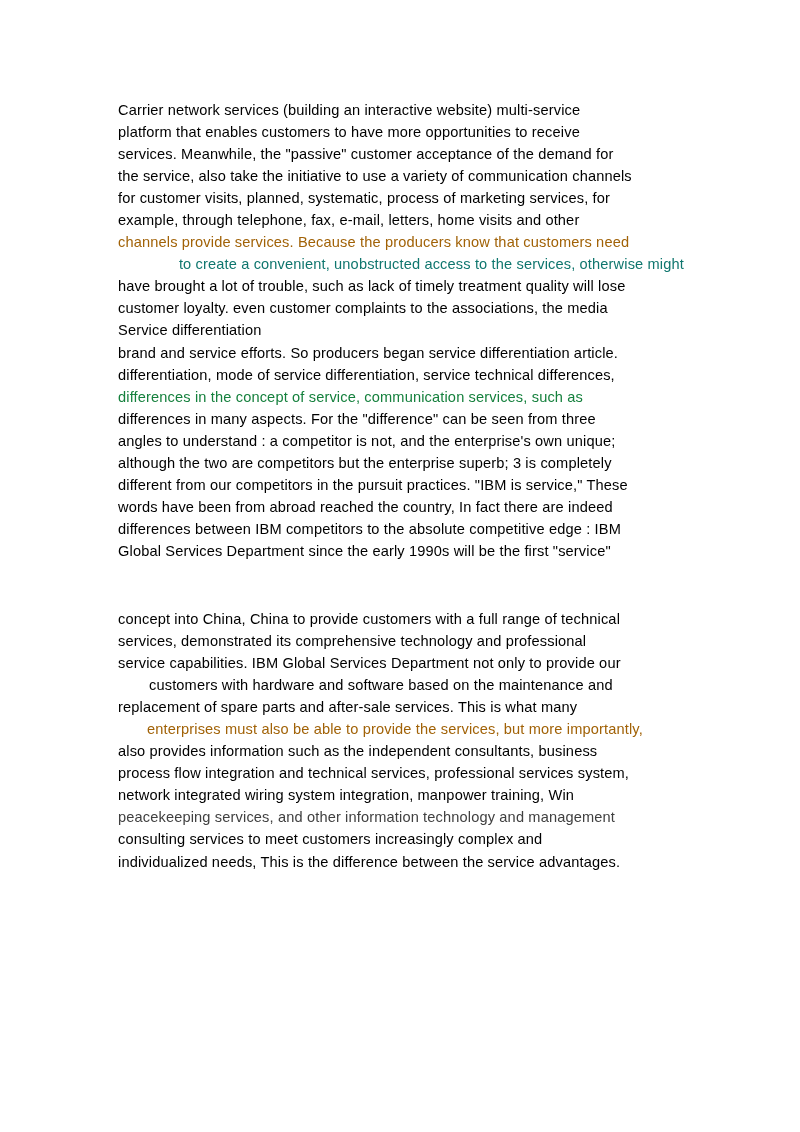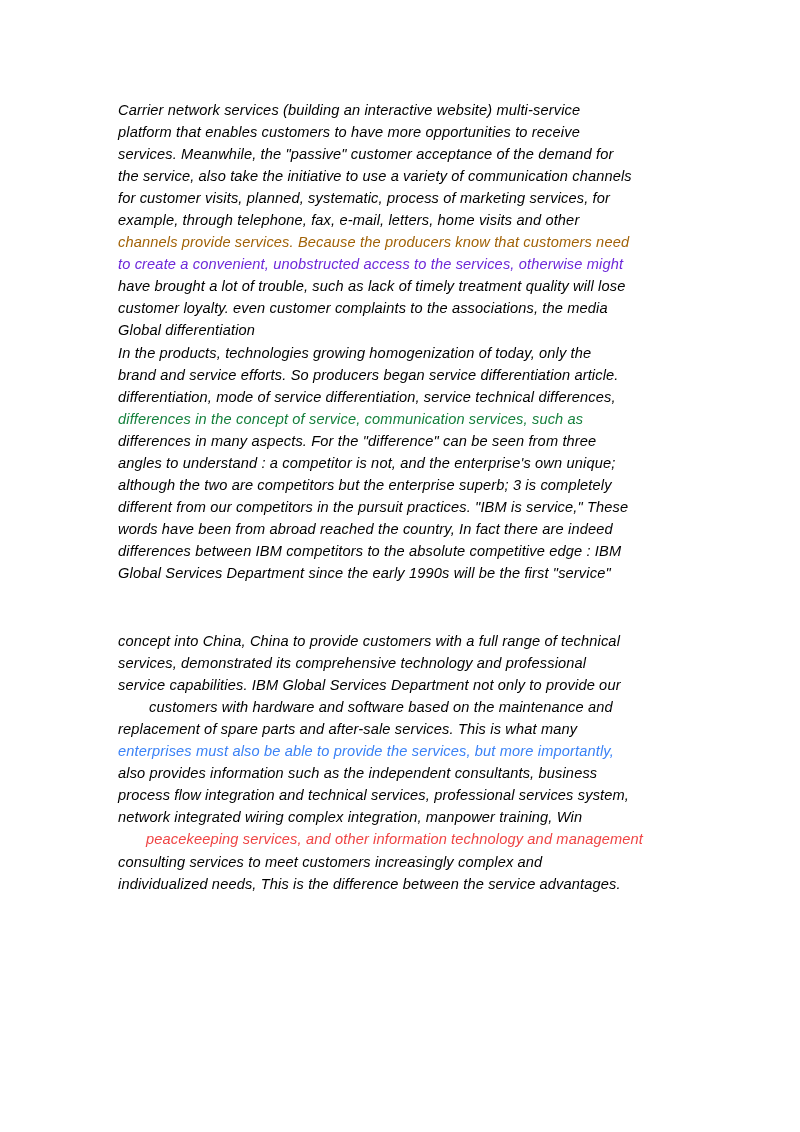--- a/index.html
+++ b/index.html
@@ -14,21 +14,20 @@
     -webkit-font-smoothing: antialiased;
   }
 
   .page {
     position: relative;
     width: 800px;
     height: 1132px;
     background: #ffffff;
     overflow: hidden;
     box-sizing: border-box;
-    font-style: italic;
   }
 
   .text-column {
     position: absolute;
     left: 118px;
     top: 99px;
     width: 566px;
   }
 
   .doc-line {
@@ -53,41 +52,40 @@
 
 <div class="page" style="background: rgb(255, 255, 255);">
   <div class="text-column" id="text-column">
   <p class="doc-line" style="color: rgb(0, 0, 0);">Carrier network services (building an interactive website) multi-service</p>
       <p class="doc-line" style="color: rgb(0, 0, 0);">platform that enables customers to have more opportunities to receive</p>
       <p class="doc-line" style="color: rgb(0, 0, 0);">services. Meanwhile, the "passive" customer acceptance of the demand for</p>
       <p class="doc-line" style="color: rgb(0, 0, 0);">the service, also take the initiative to use a variety of communication channels</p>
       <p class="doc-line" style="color: rgb(0, 0, 0);">for customer visits, planned, systematic, process of marketing services, for</p>
       <p class="doc-line" style="color: rgb(0, 0, 0);">example, through telephone, fax, e-mail, letters, home visits and other</p>
       <p class="doc-line" style="color: #a16207;">channels provide services. Because the producers know that customers need</p>
-      <p class="doc-line" style="color: #6d28d9;">to create a convenient, unobstructed access to the services, otherwise might</p>
+      <p class="doc-line" style="color: #0f766e; text-align: right;">to create a convenient, unobstructed access to the services, otherwise might</p>
       <p class="doc-line" style="color: rgb(0, 0, 0);">have brought a lot of trouble, such as lack of timely treatment quality will lose</p>
       <p class="doc-line" style="color: rgb(0, 0, 0);">customer loyalty. even customer complaints to the associations, the media</p>
-      <p class="doc-line subheading" style="color: rgb(0, 0, 0);">Global differentiation</p>
-      <p class="doc-line" style="color: rgb(0, 0, 0);">In the products, technologies growing homogenization of today, only the</p>
+      <p class="doc-line subheading" style="color: rgb(0, 0, 0);">Service differentiation</p>
       <p class="doc-line" style="color: rgb(0, 0, 0);">brand and service efforts. So producers began service differentiation article.</p>
       <p class="doc-line" style="color: rgb(0, 0, 0);">differentiation, mode of service differentiation, service technical differences,</p>
       <p class="doc-line" style="color: #15803d;">differences in the concept of service, communication services, such as</p>
       <p class="doc-line" style="color: rgb(0, 0, 0);">differences in many aspects. For the "difference" can be seen from three</p>
       <p class="doc-line" style="color: rgb(0, 0, 0);">angles to understand : a competitor is not, and the enterprise's own unique;</p>
       <p class="doc-line" style="color: rgb(0, 0, 0);">although the two are competitors but the enterprise superb; 3 is completely</p>
       <p class="doc-line" style="color: rgb(0, 0, 0);">different from our competitors in the pursuit practices. "IBM is service," These</p>
       <p class="doc-line" style="color: rgb(0, 0, 0);">words have been from abroad reached the country, In fact there are indeed</p>
       <p class="doc-line" style="color: rgb(0, 0, 0);">differences between IBM competitors to the absolute competitive edge : IBM</p>
       <p class="doc-line" style="color: rgb(0, 0, 0);">Global Services Department since the early 1990s will be the first "service"</p>
       <p class="doc-line" style="color: rgb(0, 0, 0); margin-top: 46px;">concept into China, China to provide customers with a full range of technical</p>
       <p class="doc-line" style="color: rgb(0, 0, 0);">services, demonstrated its comprehensive technology and professional</p>
       <p class="doc-line" style="color: rgb(0, 0, 0);">service capabilities. IBM Global Services Department not only to provide our</p>
       <p class="doc-line" style="color: rgb(0, 0, 0); margin-left: 31px;">customers with hardware and software based on the maintenance and</p>
       <p class="doc-line" style="color: rgb(0, 0, 0);">replacement of spare parts and after-sale services. This is what many</p>
-      <p class="doc-line" style="color: #3b82f6;">enterprises must also be able to provide the services, but more importantly,</p>
+      <p class="doc-line" style="color: #a16207; margin-left: 29px;">enterprises must also be able to provide the services, but more importantly,</p>
       <p class="doc-line" style="color: rgb(0, 0, 0);">also provides information such as the independent consultants, business</p>
       <p class="doc-line" style="color: rgb(0, 0, 0);">process flow integration and technical services, professional services system,</p>
-      <p class="doc-line" style="color: rgb(0, 0, 0);">network integrated wiring complex integration, manpower training, Win</p>
-      <p class="doc-line" style="color: #ef4444; margin-left: 28px;">peacekeeping services, and other information technology and management</p>
+      <p class="doc-line" style="color: rgb(0, 0, 0);">network integrated wiring system integration, manpower training, Win</p>
+      <p class="doc-line" style="color: #404040;">peacekeeping services, and other information technology and management</p>
       <p class="doc-line" style="color: rgb(0, 0, 0);">consulting services to meet customers increasingly complex and</p>
       <p class="doc-line" style="color: rgb(0, 0, 0);">individualized needs, This is the difference between the service advantages.</p>
     </div>
 </div>
 
 </body></html>

